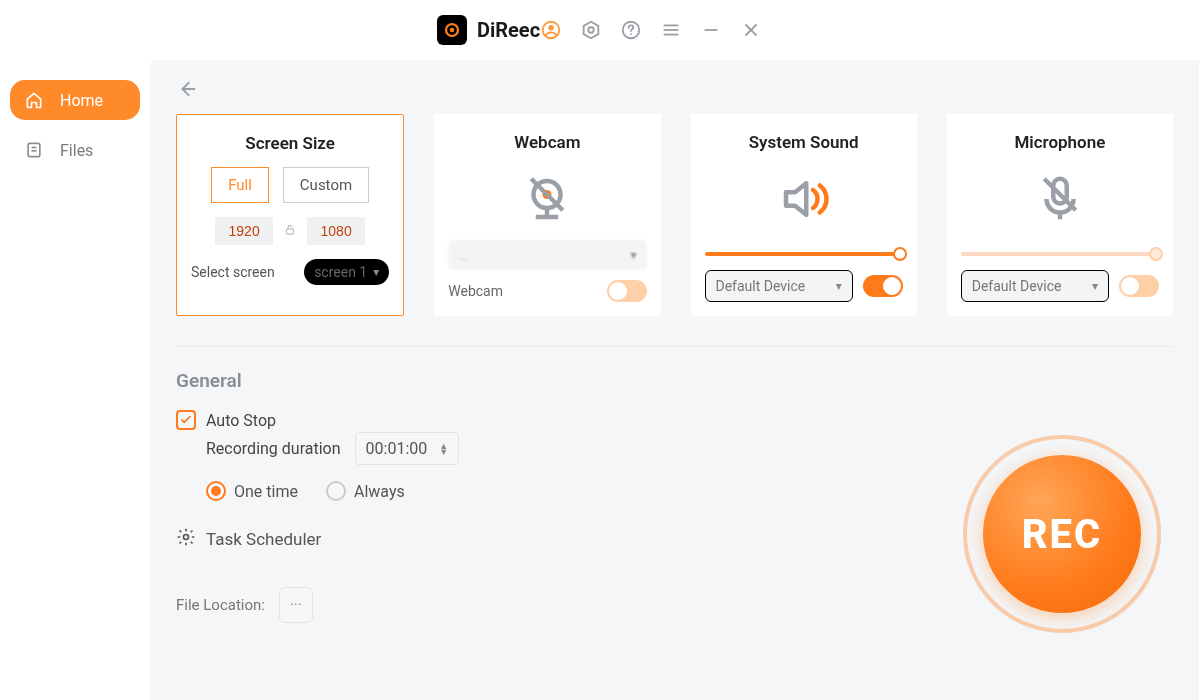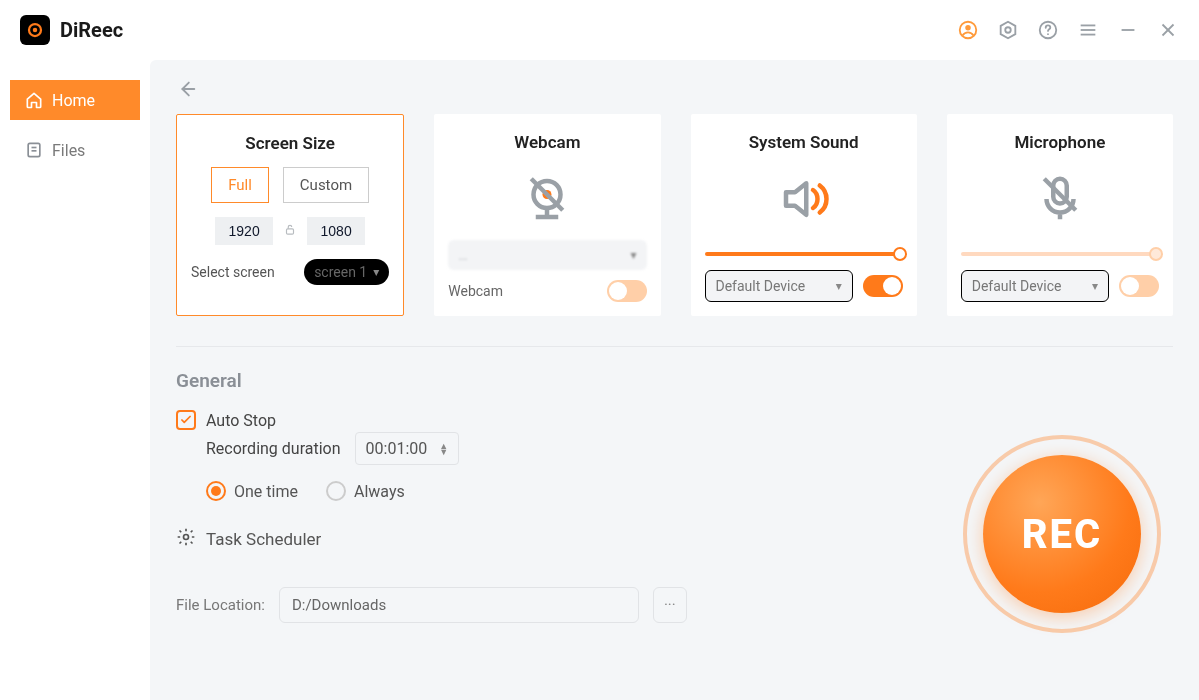--- a/index.html
+++ b/index.html
@@ -1,44 +1,44 @@
 <!DOCTYPE html>
 <html><head>
 <meta charset="utf-8">
 <style>
 * { box-sizing: border-box; margin: 0; padding: 0; }
 body { font-family: -apple-system, BlinkMacSystemFont, "Segoe UI", Roboto, sans-serif; background: #fff; width: 1199px; height: 700px; overflow: hidden; color: #333; }
-.titlebar { display: flex; align-items: center; justify-content: space-between; padding: 12px 20px; height: 60px; }
+.titlebar { display: flex; align-items: center; justify-content: center; padding: 12px 20px; height: 60px; }
 .brand { display: flex; align-items: center; gap: 10px; }
 .logo-icon { width: 30px; height: 30px; border-radius: 6px; background: #000; display: flex; align-items: center; justify-content: center; }
 .logo-icon svg { width: 18px; height: 18px; }
 .brand-name { font-size: 20px; font-weight: 700; color: #1a1a1a; }
 .window-controls { display: flex; align-items: center; gap: 18px; color: #8a8a8a; }
 .wc-item { display: flex; align-items: center; justify-content: center; cursor: pointer; }
 .ic-svg { width: 22px; height: 22px; }
 .app { display: flex; height: calc(100% - 60px); }
 .sidebar { width: 150px; padding: 20px 10px; display: flex; flex-direction: column; gap: 10px; }
-.nav-item { display: flex; align-items: center; gap: 8px; padding: 10px 14px; border-radius: 0; color: #7a7a7a; font-size: 16px; cursor: pointer; }
+.nav-item { display: flex; align-items: center; gap: 16px; padding: 10px 14px; border-radius: 15px; color: #7a7a7a; font-size: 16px; cursor: pointer; }
 .nav-item.active { background: #ff8a2a; color: #fff; }
 .nav-item .nic { width: 20px; height: 20px; display: flex; align-items: center; }
 .main { flex: 1; background: #f4f6f8; border-top-left-radius: 6px; padding: 18px 26px; position: relative; overflow: hidden; }
 .back-row { margin-bottom: 10px; }
 .back-arrow { color: #9aa0a6; cursor: pointer; }
 .cards-row { display: flex; gap: 30px; }
 .card { flex: 1; background: #fff; border-radius: 2px; padding: 18px 14px 14px 14px; display: flex; flex-direction: column; align-items: center; min-height: 200px; }
 .card.active { border: 1.5px solid #ff8a2a; }
 .card-title { font-size: 17px; font-weight: 600; color: #222; margin-bottom: 14px; }
 .size-btns { display: flex; gap: 14px; margin-bottom: 14px; }
 .size-btn { padding: 8px 16px; border: 1px solid #ccc; background: #fff; font-size: 15px; color: #555; cursor: pointer; }
 .size-btn.active { border: 1.5px solid #ff8a2a; color: #ff8a2a; position: relative; }
 .size-btn.active::before, .size-btn.active::after { content: ""; position: absolute; width: 8px; height: 8px; border: 1.5px solid #ff8a2a; }
 .size-btn.active::before { left: -1px; top: -1px; border-right: none; border-bottom: none; }
 .size-btn.active::after { right: -1px; top: -1px; border-left: none; border-bottom: none; }
 .wh-row { display: flex; align-items: center; gap: 10px; margin-bottom: 14px; }
-.wh-field { background: #eef0f2; border: none; width: 58px; height: 28px; text-align: center; color: #0f172a; font-size: 14px; }
+.wh-field { background: #eef0f2; border: none; width: 58px; height: 28px; text-align: center; color: #c2410c; font-size: 14px; }
 .inline-row { display: flex; align-items: center; justify-content: space-between; width: 100%; font-size: 14px; color: #555; }
 .inline-row + .inline-row { margin-top: 16px; }
 .select-pill { background: #000000; border-radius: 14px; padding: 5px 10px; display: flex; align-items: center; gap: 6px; color: #666; font-size: 14px; cursor: pointer; }
 .device-row { display: flex; align-items: center; gap: 10px; width: 100%; margin-top: 14px; }
 .device-select { flex: 1; background: #f3f4f6; border: 1px solid #000000; border-radius: 6px; padding: 7px 10px; display: flex; align-items: center; justify-content: space-between; color: #777; font-size: 14px; cursor: pointer; }
 .toggle { width: 40px; height: 22px; border-radius: 11px; background: #ffcfa8; position: relative; cursor: pointer; }
 .toggle.on { background: #ff7a1a; }
 .toggle .knob { position: absolute; top: 2px; width: 18px; height: 18px; border-radius: 50%; background: #fff; }
 .toggle.off .knob { left: 2px; }
 .toggle.on .knob { right: 2px; }
@@ -298,20 +298,17 @@
       <span>Task Scheduler</span>
     </div>
 
     <div class="rec-btn">
       <span class="rec-ring"></span>
       <span class="rec-inner">REC</span>
     </div>
 
     <div class="fileloc-row">
       <span>File Location:</span>
-      <span class="fileloc-input">
-        <span>D:/Downloads</span>
-      </span>
       <span class="fileloc-more">···</span>
     </div>
 
   </div>
 </div>
 
 </body></html>

